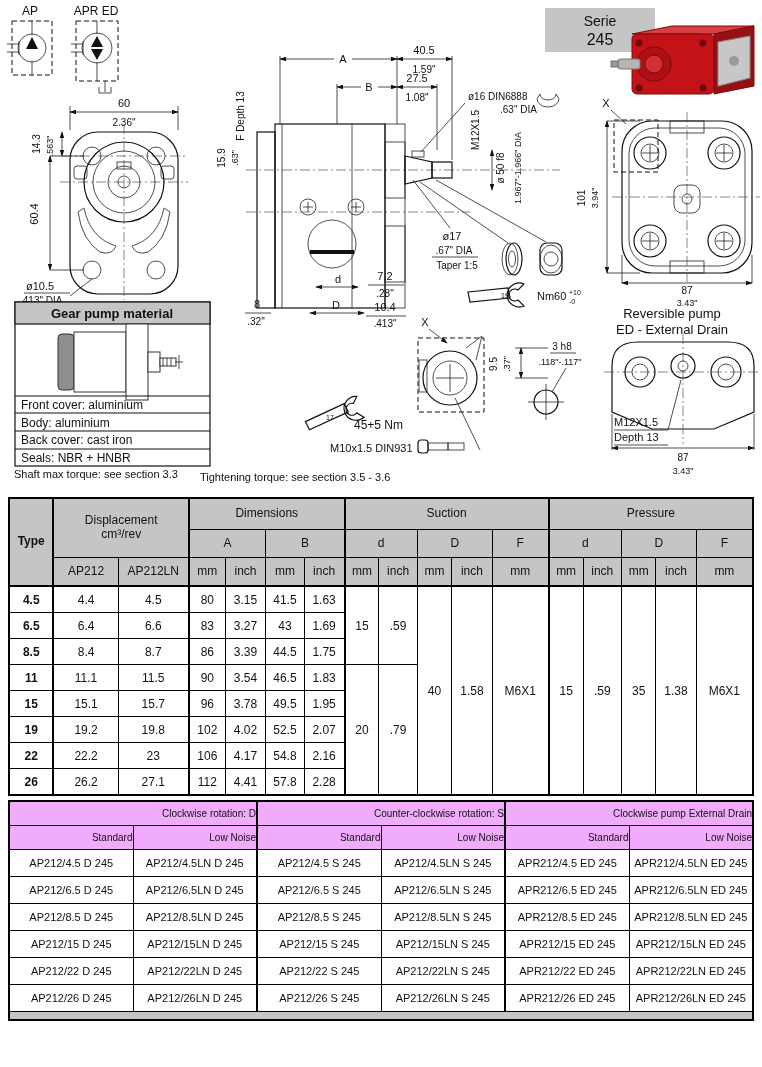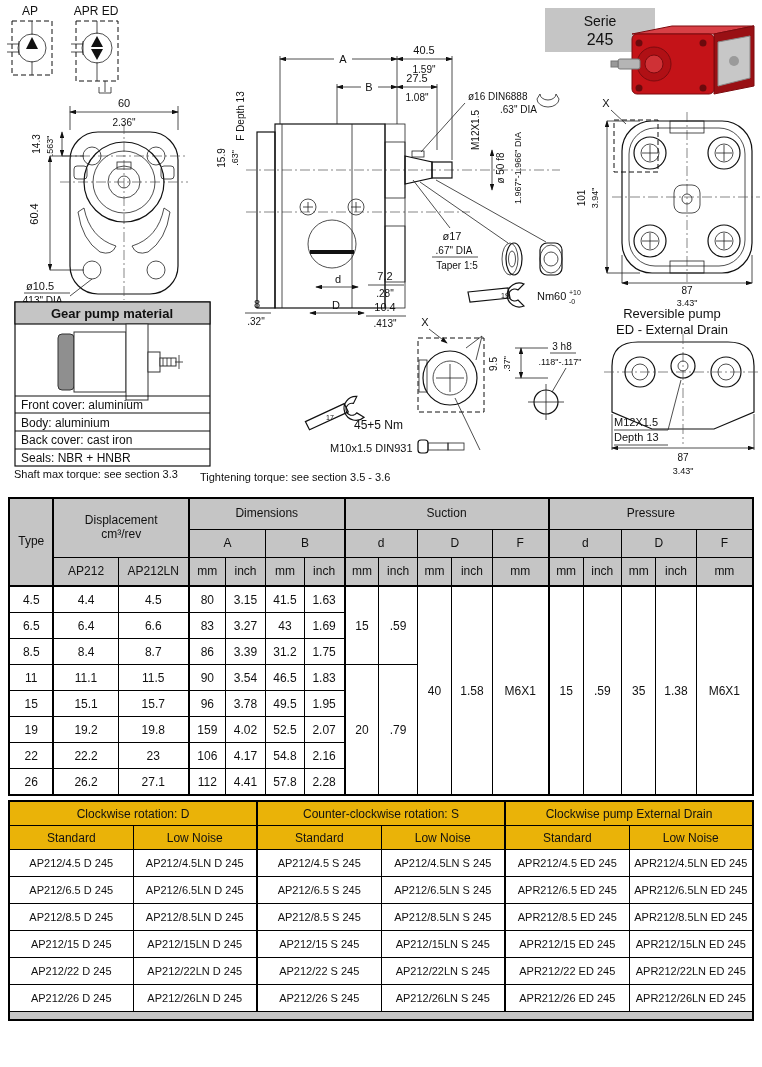--- a/index.html
+++ b/index.html
@@ -18,24 +18,24 @@
 
   table{border-collapse:collapse;table-layout:fixed;border:2px solid #000;background:#fff;}
   th,td{border:1px solid #000;text-align:center;vertical-align:middle;padding:0;overflow:hidden;}
   #dim-table{position:absolute;top:497px;left:8px;width:746px;}
   #dim-table th{background:#c5c5c5;font-weight:normal;font-size:12px;line-height:1.15;}
   #dim-table thead tr:nth-child(1) th{height:30px}
   #dim-table thead tr:nth-child(2) th{height:27px}
   #dim-table thead tr:nth-child(3) th{height:27px}
   #dim-table thead{border-bottom:2px solid #000;}
   #dim-table td{font-size:12px;height:25px;background:#fff;}
-  #dim-table .type,#dim-table .type-h{font-weight:normal;}
+  #dim-table .type,#dim-table .type-h{font-weight:bold;}
   .gl{border-left:2px solid #000 !important;}
   #order-table{position:absolute;top:800px;left:8px;width:746px;}
-  #order-table th{background:#eab308;font-weight:normal;font-size:12px;height:23px;}
+  #order-table th{background:#f0abfc;font-weight:normal;font-size:10px;height:23px;text-align:right;}
   #order-table td{font-size:11px;height:26px;background:#fff;}
   #order-table tfoot td{height:7px;background:#c5c5c5;}
 </style>
 </head>
 <body>
 
 <div class="page">
 
 <svg width="762" height="494" viewBox="0 0 762 494">
   <defs>
@@ -445,21 +445,21 @@
           <td>3.27</td>
           <td>43</td>
           <td>1.69</td>
         </tr>
         <tr>
           <td class="type">8.5</td>
           <td class="gl">8.4</td>
           <td>8.7</td>
           <td class="gl">86</td>
           <td>3.39</td>
-          <td>31.2</td>
+          <td>44.5</td>
           <td>1.75</td>
         </tr>
         <tr>
           <td class="type">11</td>
           <td class="gl">11.1</td>
           <td>11.5</td>
           <td class="gl">90</td>
           <td>3.54</td>
           <td>46.5</td>
           <td>1.83</td>
@@ -472,21 +472,21 @@
           <td>15.7</td>
           <td class="gl">96</td>
           <td>3.78</td>
           <td>49.5</td>
           <td>1.95</td>
         </tr>
         <tr>
           <td class="type">19</td>
           <td class="gl">19.2</td>
           <td>19.8</td>
-          <td class="gl">159</td>
+          <td class="gl">102</td>
           <td>4.02</td>
           <td>52.5</td>
           <td>2.07</td>
         </tr>
         <tr>
           <td class="type">22</td>
           <td class="gl">22.2</td>
           <td>23</td>
           <td class="gl">106</td>
           <td>4.17</td>

